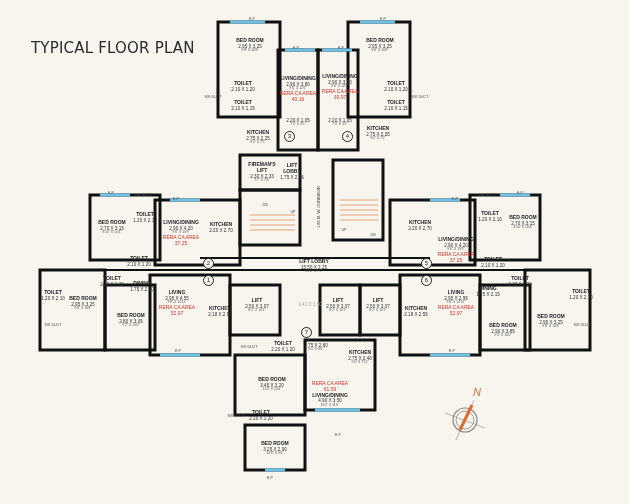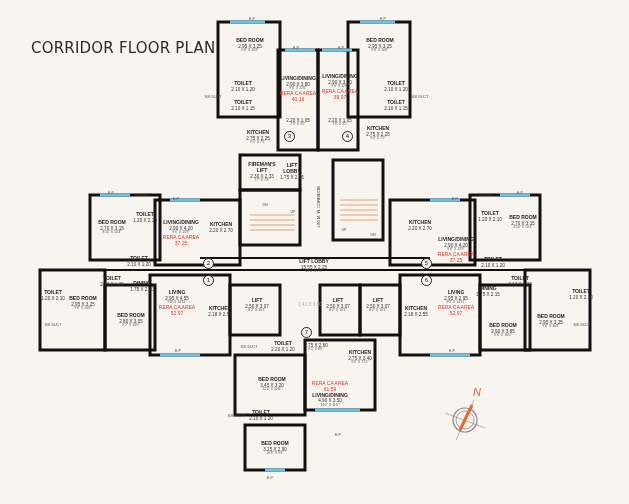--- a/index.html
+++ b/index.html
@@ -12,21 +12,21 @@
   .ri{font-size:3.4px;color:#555;display:block;}
   .rera{font-size:5px;color:#e2342d;display:block;}
   .lbl{position:absolute;font-size:3.6px;color:#444;transform:translateX(-50%);white-space:nowrap;}
   .flat{position:absolute;width:9px;height:9px;border:0.8px solid #222;border-radius:50%;font-size:6px;line-height:9px;text-align:center;background:#f8f5ee;}
   .vtext{position:absolute;font-size:4px;color:#333;transform:rotate(-90deg);transform-origin:left top;white-space:nowrap;}
   .compass-n{position:absolute;left:473px;top:386px;font-size:11px;color:#e26a2c;font-style:italic;}
 </style>
 </head>
 <body>
 
-<div class="title">CORRIDOR FLOOR PLAN</div>
+<div class="title">TYPICAL FLOOR PLAN</div>
 
 <svg class="plan" width="629" height="504" viewBox="0 0 629 504">
   <g fill="none" stroke="#111" stroke-width="3">
 
     <rect x="218" y="22" width="62" height="95"></rect>
     <rect x="348" y="22" width="62" height="95"></rect>
     <rect x="278" y="50" width="40" height="100"></rect>
     <rect x="318" y="50" width="40" height="100"></rect>
 
     <rect x="240" y="155" width="60" height="35"></rect>

